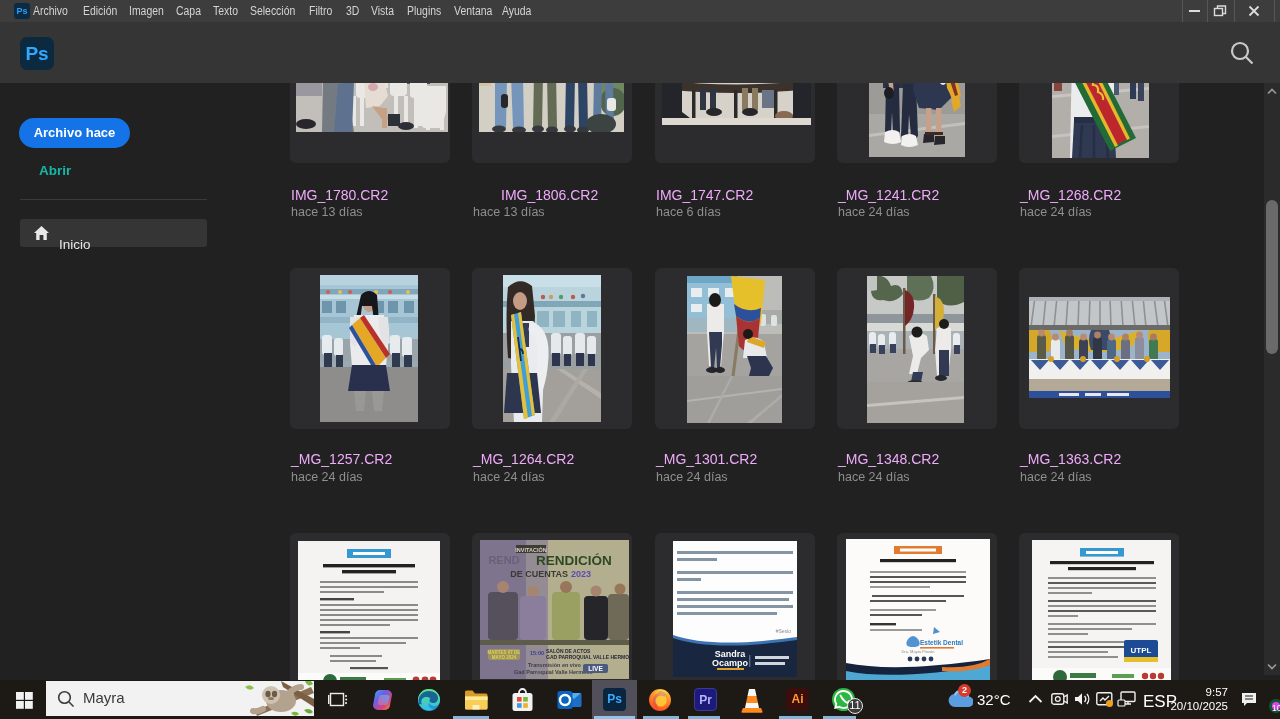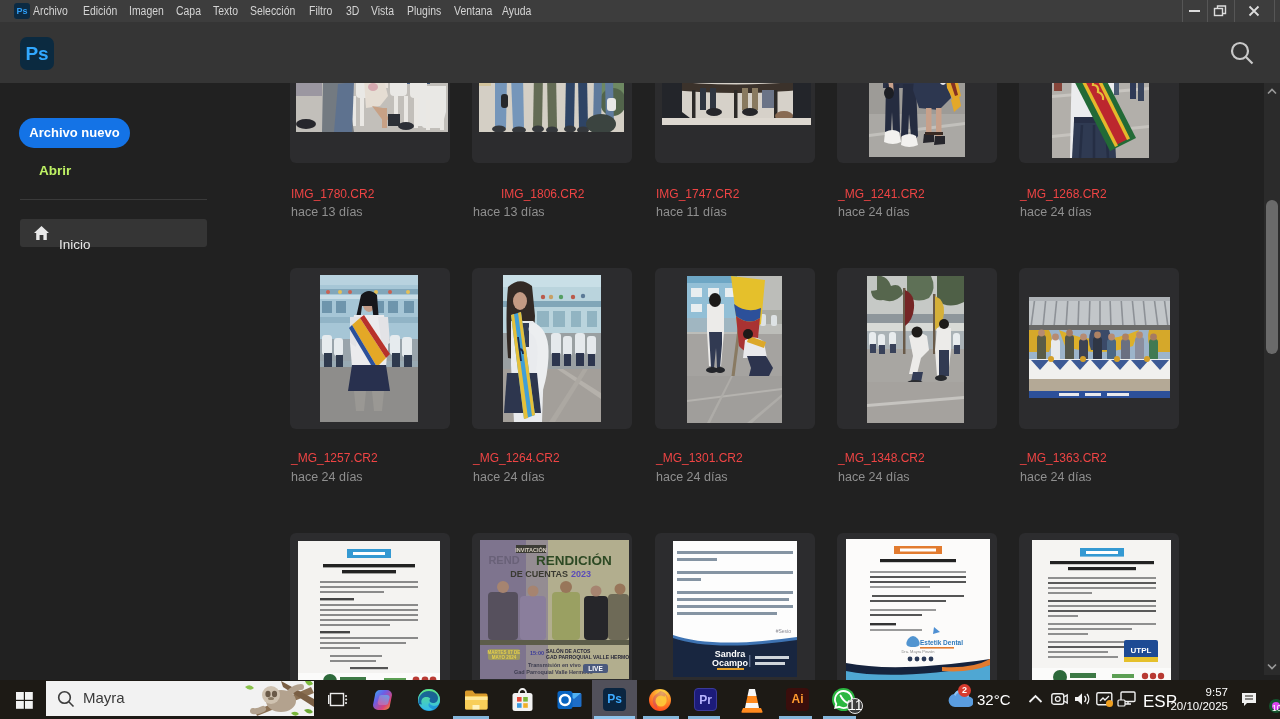--- a/index.html
+++ b/index.html
@@ -6,27 +6,27 @@
   .abs{position:absolute;}
   
   #titlebar{left:0;top:0;width:1280px;height:22px;background:#3d3d3d;z-index:50;}
   #titlebar .mi{position:absolute;top:0;height:22px;line-height:23px;color:#d4d4d4;font-size:12px;transform:scaleX(0.87);transform-origin:0 50%;}
   .winbtn{position:absolute;top:0;height:22px;border-left:1px solid #565656;}
   
   #header{left:0;top:22px;width:1280px;height:61px;background:#353535;z-index:40;}
   #pslogo{position:absolute;left:20px;top:15px;width:34px;height:33px;background:#0b2a40;border-radius:7px;color:#31a8ff;font-weight:bold;font-size:19px;text-align:center;line-height:33px;}
   
   #btn-new{left:19px;top:118px;width:111px;height:30px;border-radius:15px;background:#1473e6;color:#fff;font-size:13px;font-weight:bold;text-align:center;line-height:30px;z-index:10;}
-  #abrir{left:39px;top:163px;color:#bef264;font-size:13.5px;font-weight:bold;z-index:10;}
+  #abrir{left:39px;top:163px;color:#14b8a6;font-size:13.5px;font-weight:bold;z-index:10;}
   #sidediv{left:20px;top:199px;width:187px;height:1px;background:#3a3a3a;z-index:10;}
   #inicio{left:20px;top:219px;width:187px;height:28px;background:#353535;border-radius:3px;z-index:10;color:#e8e8e8;font-size:13.5px;}
   
   .card{position:absolute;width:160px;height:161px;background:#2c2c2e;border-radius:6px;}
   .ph{position:absolute;overflow:hidden;filter:blur(0.4px) saturate(0.93);}
-  .ttl{position:absolute;color:#ef4444;font-size:12px;white-space:nowrap;z-index:5;}
+  .ttl{position:absolute;color:#f0abfc;font-size:14px;white-space:nowrap;z-index:5;}
   .dte{position:absolute;color:#8f8f8f;font-size:12.5px;white-space:nowrap;z-index:5;}
   
   #sbar{left:1264px;top:83px;width:16px;height:592px;background:#2b2b2b;z-index:45;}
   #sthumb{left:1266px;top:200px;width:12px;height:154px;background:#6a6a6a;border-radius:6px;z-index:46;}
   
   #taskbar{left:0;top:680px;width:1280px;height:39px;background:#1d1a15;z-index:60;}
   #search{position:absolute;left:46px;top:1px;width:268px;height:35px;background:#f2f2f2;overflow:hidden;}
   .tbu{position:absolute;top:36px;height:3px;background:#85b6da;z-index:61;}
   .tray{position:absolute;color:#fff;}
 </style></head>
@@ -63,21 +63,21 @@
 </div>
 
 <div class="abs" id="header">
   <div id="pslogo">Ps</div>
   <svg class="abs" style="left:1228px;top:18px;" width="30" height="30" viewBox="0 0 30 30">
       <circle cx="12" cy="11" r="8" fill="none" stroke="#c9c9c9" stroke-width="2.2"></circle>
       <line x1="18" y1="17" x2="24.5" y2="23.5" stroke="#c9c9c9" stroke-width="2.2"></line>
     </svg>
 </div>
 
-<div class="abs" id="btn-new">Archivo nuevo</div>
+<div class="abs" id="btn-new">Archivo hace</div>
 <div class="abs" id="abrir">Abrir</div>
 <div class="abs" id="sidediv"></div>
 <div class="abs" id="inicio">
   <svg style="position:absolute;left:13px;top:6px;" width="17" height="16" viewBox="0 0 17 16">
       <path d="M8.5 1 L16 8 H13.8 V15 H10.4 V10 H6.6 V15 H3.2 V8 H1 Z" fill="#e8e8e8"></path>
     </svg>
   <span style="position:absolute;left:39px;top:18px;">Inicio</span>
 </div>
 
 <div class="card" style="left:290px;top:2px;"></div>
@@ -486,21 +486,21 @@
       <rect x="56" y="96" width="16" height="3"></rect>
       <rect x="78" y="96" width="22" height="3"></rect>
     </g>
 </svg>
 
 <div class="ttl" style="left:291px;top:187px;">IMG_1780.CR2</div>
 <div class="dte" style="left:291px;top:205px;">hace 13 días</div>
 <div class="ttl" style="left:501px;top:187px;">IMG_1806.CR2</div>
 <div class="dte" style="left:473px;top:205px;">hace 13 días</div>
 <div class="ttl" style="left:656px;top:187px;">IMG_1747.CR2</div>
-<div class="dte" style="left:656px;top:205px;">hace 11 días</div>
+<div class="dte" style="left:656px;top:205px;">hace 6 días</div>
 <div class="ttl" style="left:838px;top:187px;">_MG_1241.CR2</div>
 <div class="dte" style="left:838px;top:205px;">hace 24 días</div>
 <div class="ttl" style="left:1020px;top:187px;">_MG_1268.CR2</div>
 <div class="dte" style="left:1020px;top:205px;">hace 24 días</div>
 <svg class="abs ph" style="left:298px;top:541px;" width="142" height="142" viewBox="0 0 142 142">
   <rect width="142" height="142" fill="#f4f3f1"></rect>
   <rect x="49" y="8" width="44" height="9" fill="#2e9ad8"></rect>
   <rect x="55" y="11" width="32" height="3" fill="#fff"></rect>
   <rect x="25" y="23" width="92" height="3.4" fill="#222"></rect>
   <rect x="44" y="29" width="54" height="3.4" fill="#222"></rect>
@@ -798,21 +798,21 @@
     <path d="M3 21 h18 l1.5 3.5 a1 1 0 0 1 -1 1.3 h-19 a1 1 0 0 1 -1 -1.3 Z" fill="#ff8a1e"></path>
   </svg>
 
   <div style="position:absolute;left:786px;top:8px;width:23px;height:23px;background:#3a0e0c;border-radius:4px;color:#ff9a2e;font-size:12px;font-weight:bold;text-align:center;line-height:23px;">Ai</div>
 
   <svg style="position:absolute;left:831px;top:7px;" width="25" height="25" viewBox="0 0 25 25">
     <circle cx="12.5" cy="12.5" r="11.5" fill="#2bb741"></circle>
     <path d="M12.5 4 a8.5 8.5 0 0 0 -7.2 13 l-1 3.8 l3.9 -1 a8.5 8.5 0 1 0 4.3 -15.8 Z" fill="none" stroke="#fff" stroke-width="1.8"></path>
     <path d="M9.5 8.5 c2 4 4 6 7 7.5 l1.5 -2" fill="none" stroke="#fff" stroke-width="1.8" stroke-linecap="round"></path>
   </svg>
-  <div style="position:absolute;left:847px;top:18px;width:16px;height:16px;border-radius:50%;background:#3c3c3c;border:1.5px solid #e8e8e8;box-sizing:border-box;color:#fff;font-size:14px;text-align:center;line-height:13px;">11</div>
+  <div style="position:absolute;left:847px;top:18px;width:16px;height:16px;border-radius:50%;background:#3c3c3c;border:1.5px solid #e8e8e8;box-sizing:border-box;color:#fff;font-size:11px;text-align:center;line-height:13px;">11</div>
 
   <svg style="position:absolute;left:947px;top:10px;" width="26" height="18" viewBox="0 0 26 18">
     <path d="M8 17 a6.5 6.5 0 0 1 -1 -12.9 a8 8 0 0 1 15 2.4 a5.3 5.3 0 0 1 -1.5 10.5 Z" fill="#5a9de0"></path>
     <path d="M7 4.5 a8 8 0 0 1 15 2 l-2 1 a6 6 0 0 0 -11.5 -1.5 Z" fill="#8ec2f0"></path>
   </svg>
   <div style="position:absolute;left:958px;top:4px;width:13px;height:13px;border-radius:50%;background:#d83b2e;color:#fff;font-size:9px;font-weight:bold;text-align:center;line-height:13px;">2</div>
   <div class="tray" style="left:977px;top:11px;font-size:15px;">32°C</div>
   <svg style="position:absolute;left:1028px;top:14px;" width="15" height="10" viewBox="0 0 15 10">
       <path d="M1.5 8 L7.5 2 L13.5 8" fill="none" stroke="#f0f0f0" stroke-width="1.8"></path>
     </svg>

